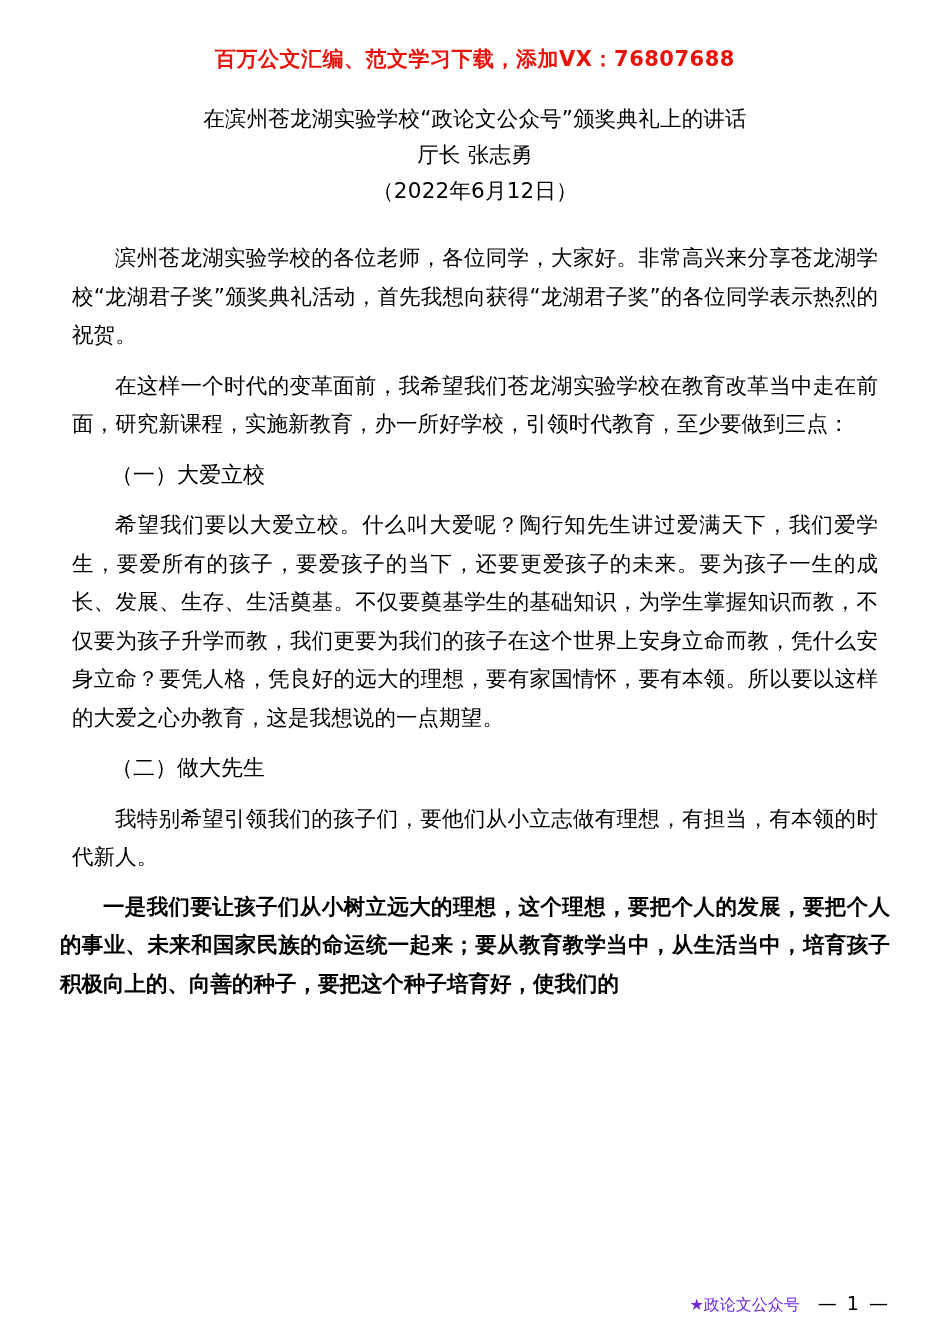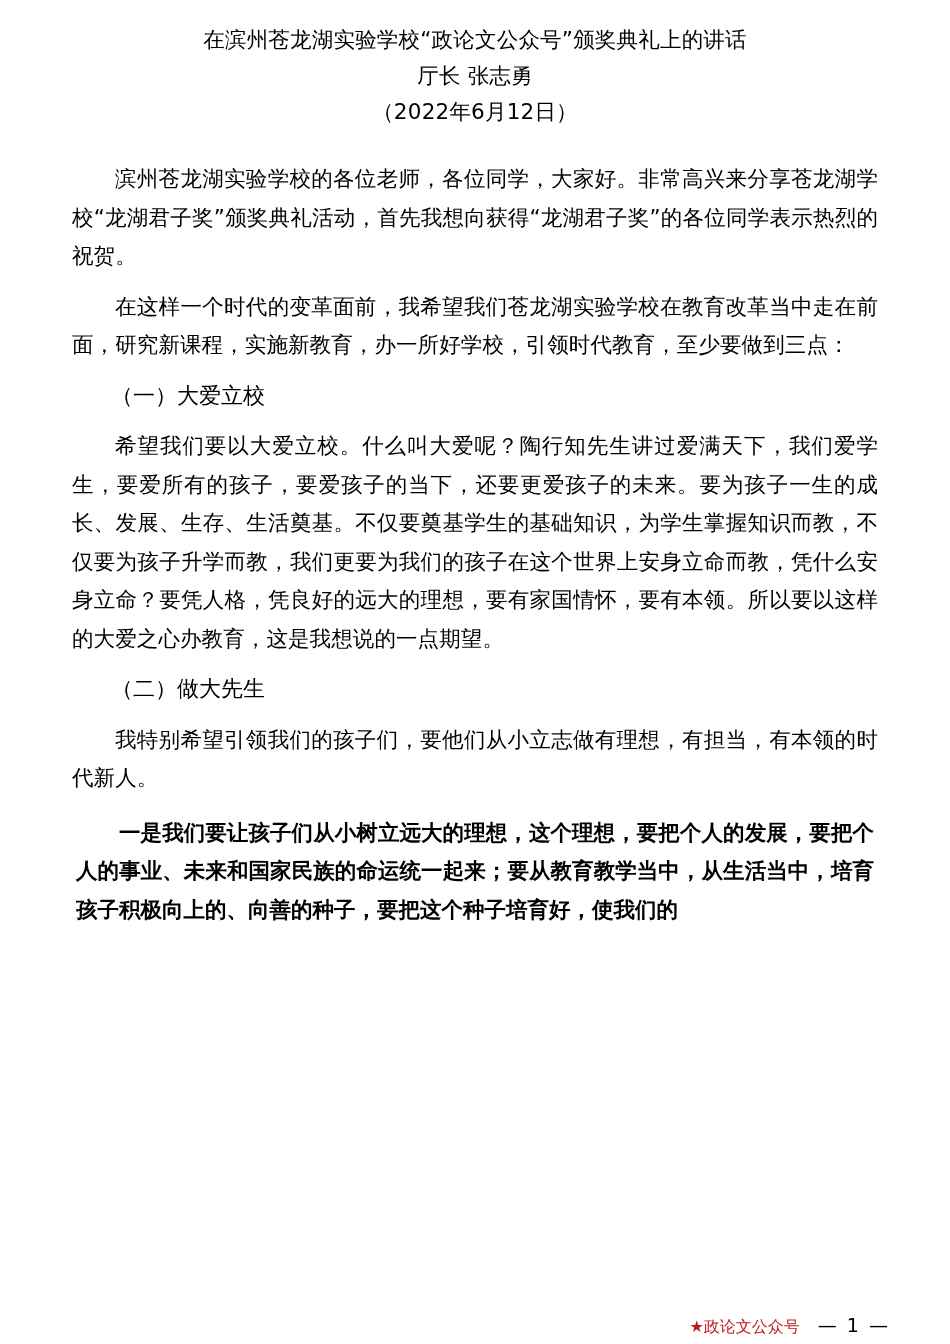--- a/index.html
+++ b/index.html
@@ -70,55 +70,56 @@
   }
   p.heading {
     font-family: "DejaVu Sans", "Liberation Sans", sans-serif;
     font-size: 22px;
     line-height: 38.5px;
     margin: 8px;
     font-weight: normal;
     text-indent: 43px;
   }
   p.bold-para {
-    font-family: Liberation Sans, sans-serif;
+    font-family: Liberation Mono, monospace;
     font-size: 21.5px;
     line-height: 38.5px;
-    margin: 16px;
+    margin: 0;
     font-weight: bold;
     text-align: justify;
     text-justify: inter-ideograph;
     text-indent: 43px;
   }
   .footer {
     position: absolute;
     left: 0;
     right: 0;
     bottom: 28px;
     padding: 0 60px;
     display: flex;
     justify-content: flex-end;
     align-items: baseline;
     font-family: "DejaVu Sans", "Liberation Sans", sans-serif;
   }
   .footer-mark {
     font-size: 16px;
-    color: #b91c1c;
+    color: #6d28d9;
     margin-right: 18px;
   }
   .footer-pageno {
     font-size: 19px;
     letter-spacing: 2px;
   }
 </style>
 </head>
 <body>
 
 <div class="page">
 
+  <div class="watermark-banner">百万公文汇编、范文学习下载，添加VX：76807688</div>
 
   <div class="doc-title">在滨州苍龙湖实验学校“政论文公众号”颁奖典礼上的讲话</div>
   <div class="doc-subtitle">厅长  张志勇</div>
   <div class="doc-date">（2022年6月12日）</div>
 
   <div class="body-area">
     <p class="para">滨州苍龙湖实验学校的各位老师，各位同学，大家好。非常高兴来分享苍龙湖学校“龙湖君子奖”颁奖典礼活动，首先我想向获得“龙湖君子奖”的各位同学表示热烈的祝贺。</p>
     <p class="para">在这样一个时代的变革面前，我希望我们苍龙湖实验学校在教育改革当中走在前面，研究新课程，实施新教育，办一所好学校，引领时代教育，至少要做到三点：</p>
     <p class="heading">（一）大爱立校</p>
     <p class="para">希望我们要以大爱立校。什么叫大爱呢？陶行知先生讲过爱满天下，我们爱学生，要爱所有的孩子，要爱孩子的当下，还要更爱孩子的未来。要为孩子一生的成长、发展、生存、生活奠基。不仅要奠基学生的基础知识，为学生掌握知识而教，不仅要为孩子升学而教，我们更要为我们的孩子在这个世界上安身立命而教，凭什么安身立命？要凭人格，凭良好的远大的理想，要有家国情怀，要有本领。所以要以这样的大爱之心办教育，这是我想说的一点期望。</p>

